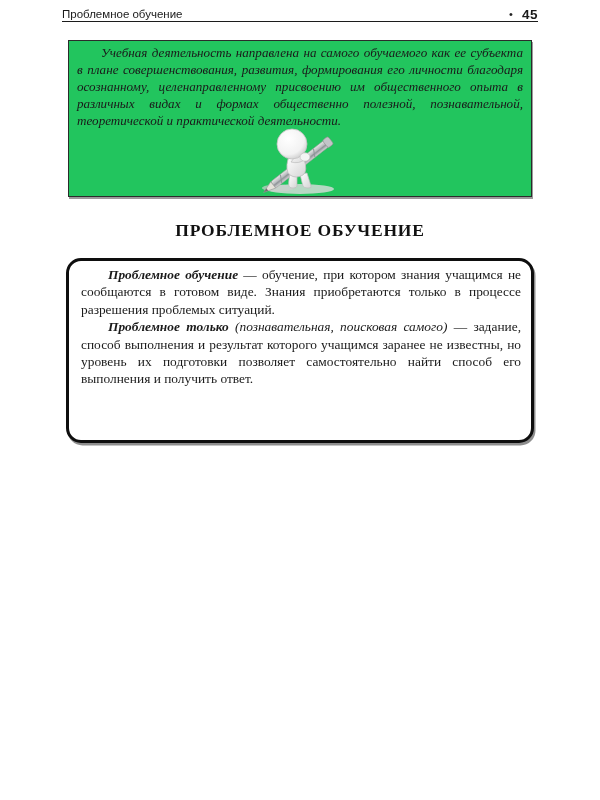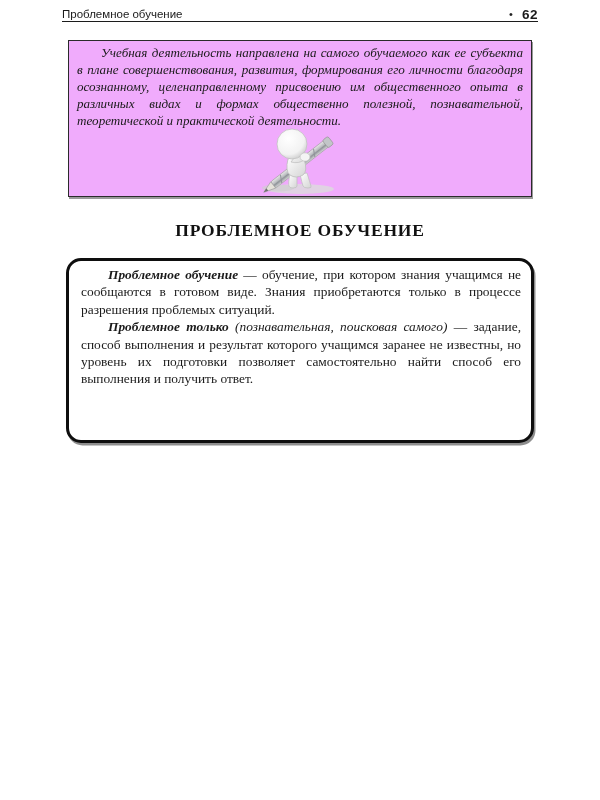--- a/index.html
+++ b/index.html
@@ -38,21 +38,21 @@
     border-top: 1.6px solid #1c1c1c;
   }
 
   
   .intro-box {
     position: absolute;
     left: 68px; top: 40px;
     width: 464px; height: 157px;
     border: 1.3px solid #2b2b2b;
     box-shadow: 1px 2px 0 #9a9a9a;
-    background: #f0abfc;
+    background: #22c55e;
     padding: 3px 8px 0 8px;
   }
   .intro-box .para {
     font-size: 13.1px;
     line-height: 17px;
     text-align: justify;
     text-indent: 24px;
   }
 
   
@@ -97,21 +97,21 @@
 </style>
 </head>
 <body>
 
 <div class="page">
 
   <div class="header">
     <span>Проблемное обучение</span>
     <span class="right">
       <span class="bullet">•</span>
-      <span class="pagenum">62</span>
+      <span class="pagenum">45</span>
     </span>
   </div>
   <div class="header-rule"></div>
 
   <div class="intro-box">
     <div>
         <div class="para"><span class="seg-italic">Учебная деятельность направлена на самого обучаемого как ее субъекта в плане совершенствования, развития, формирования его личности благодаря осознанному, целенаправленному присвоению им общественного опыта в различных видах и формах общественно полезной, познавательной, теоретической и практической деятельности.</span></div>
       </div>
   </div>
 

